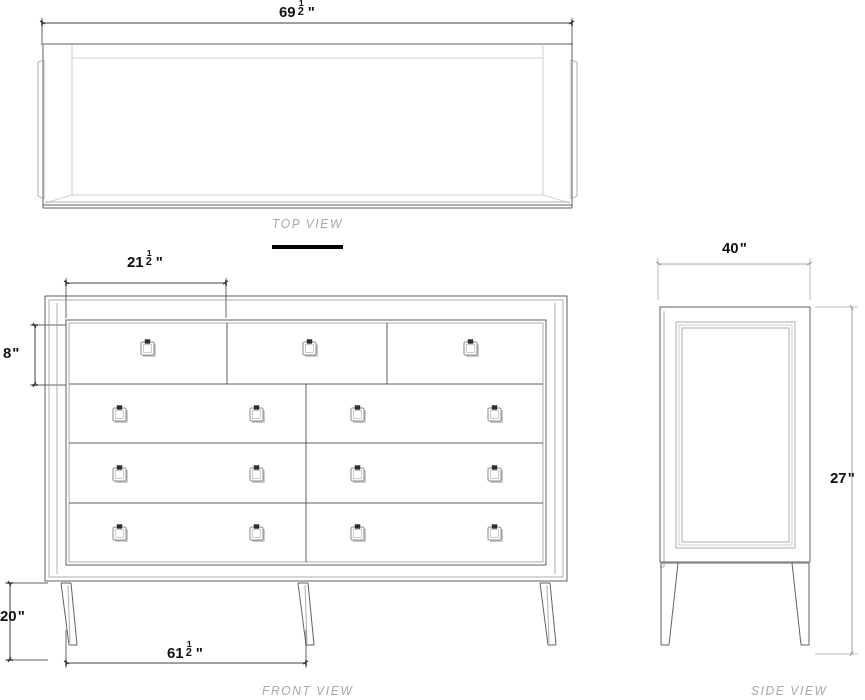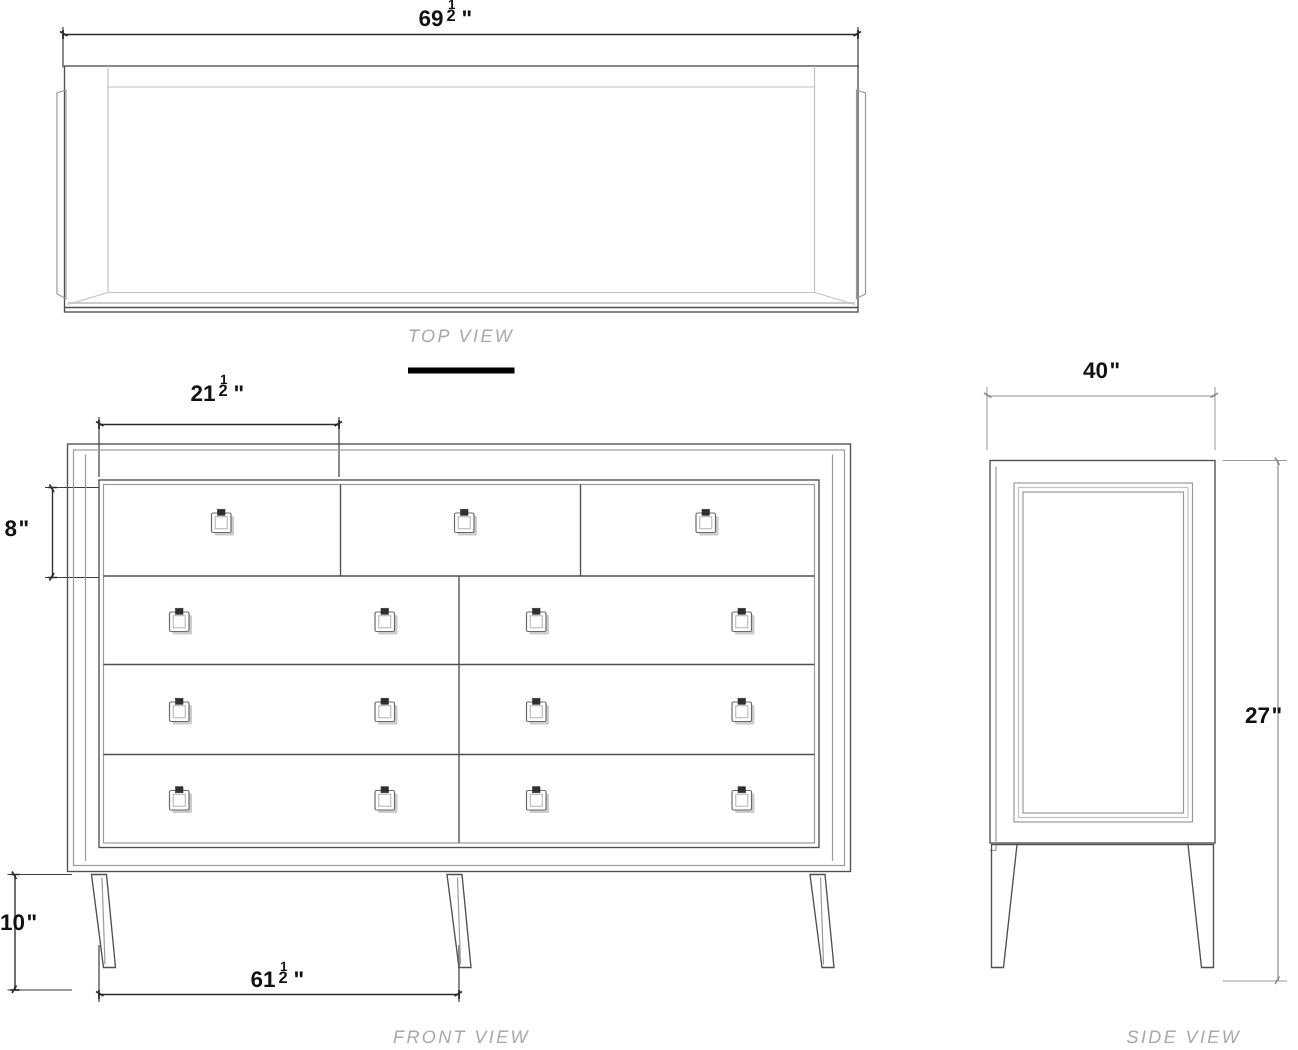--- a/index.html
+++ b/index.html
@@ -375,21 +375,21 @@
 
   <div class="dim-label" style="left:127px; top:252px;">
     <span class="whole">21</span><span class="frac"><span class="num">1</span><span class="den">2</span></span><span class="unit">"</span>
   </div>
 
   <div class="dim-label" style="left:3px; top:345px;">
     <span class="whole">8</span><span class="unit">"</span>
   </div>
 
   <div class="dim-label" style="left:0px; top:608px;">
-    <span class="whole">10</span><span class="unit">"</span>
+    <span class="whole">20</span><span class="unit">"</span>
   </div>
 
   <div class="dim-label" style="left:167px; top:643px;">
     <span class="whole">61</span><span class="frac"><span class="num">1</span><span class="den">2</span></span><span class="unit">"</span>
   </div>
 
   <div class="dim-label" style="left:722px; top:240px;">
     <span class="whole">40</span><span class="unit">"</span>
   </div>
 

